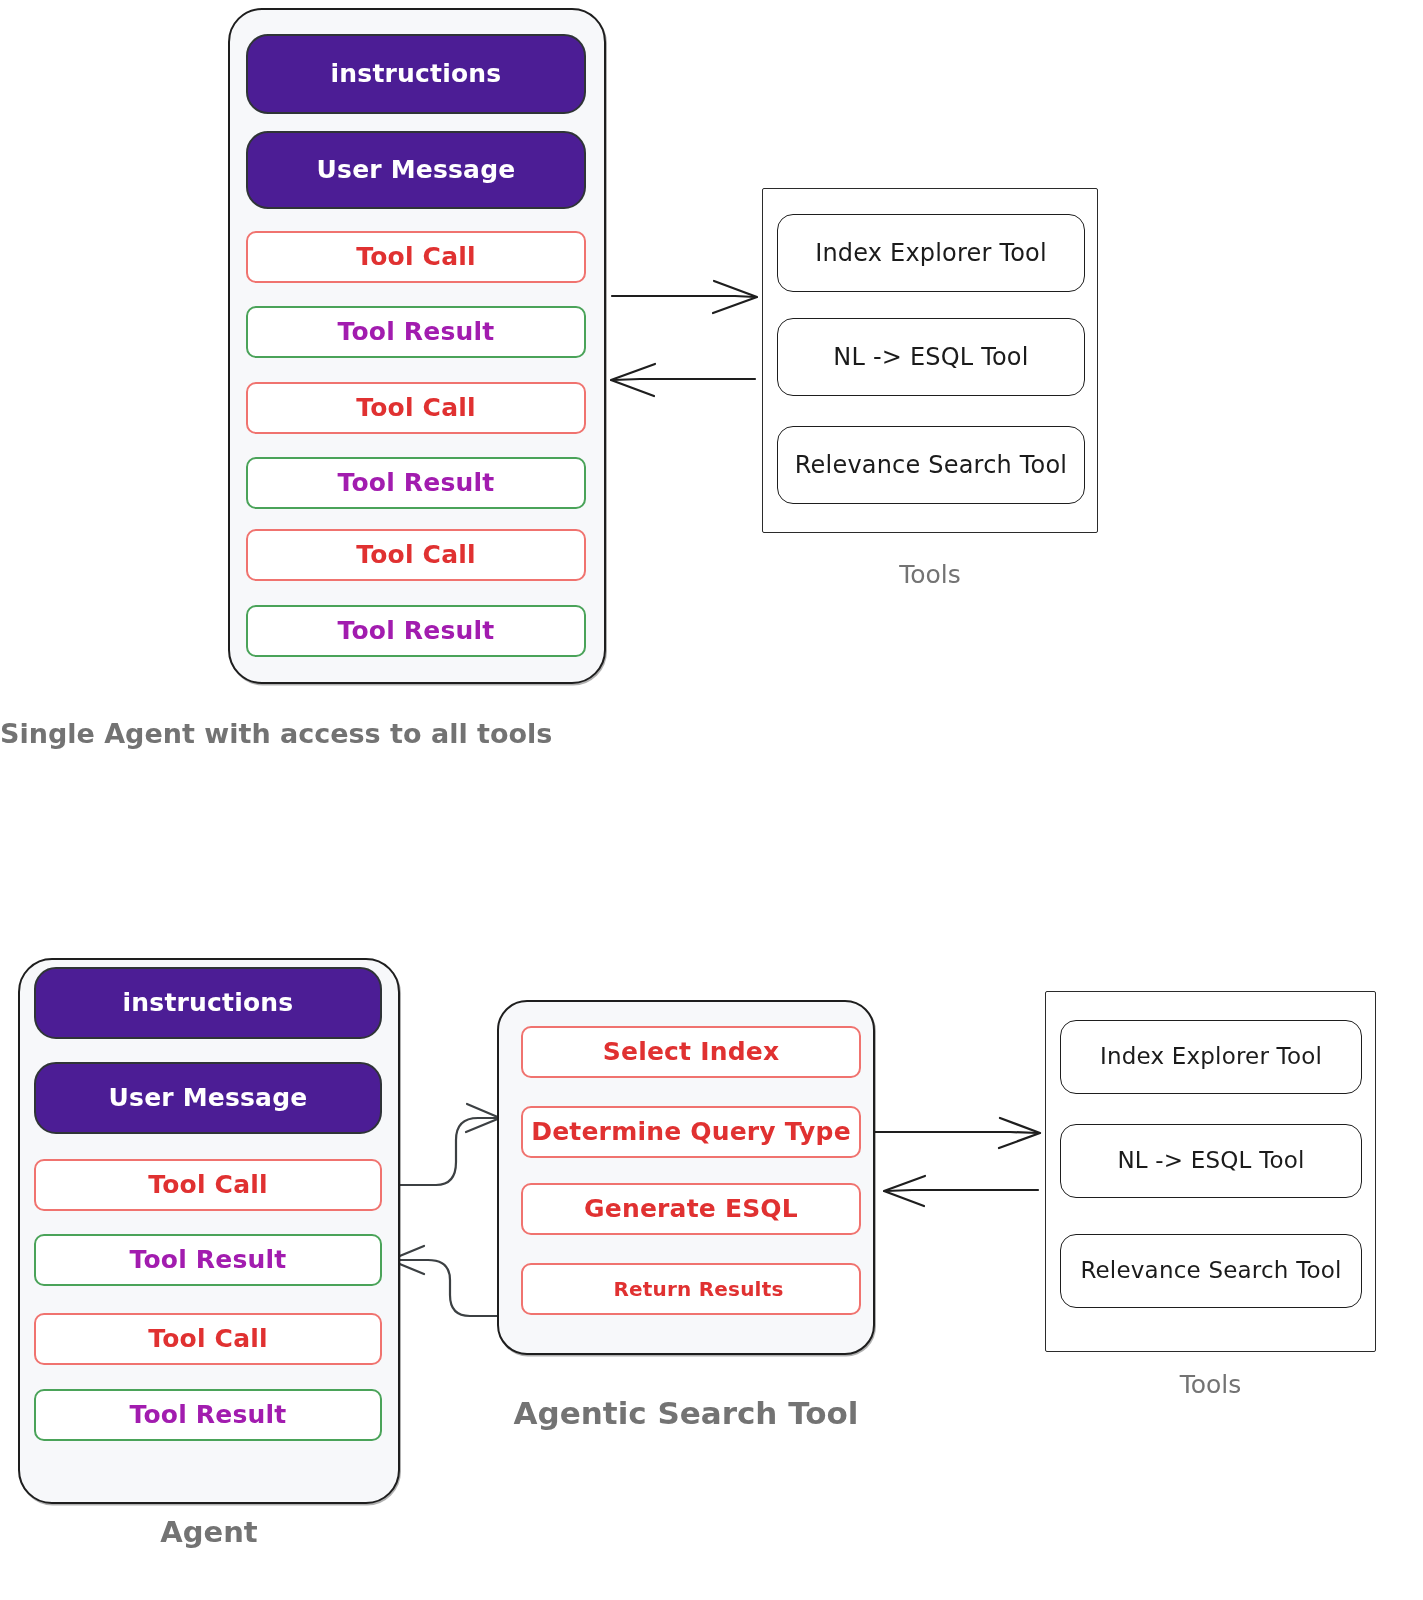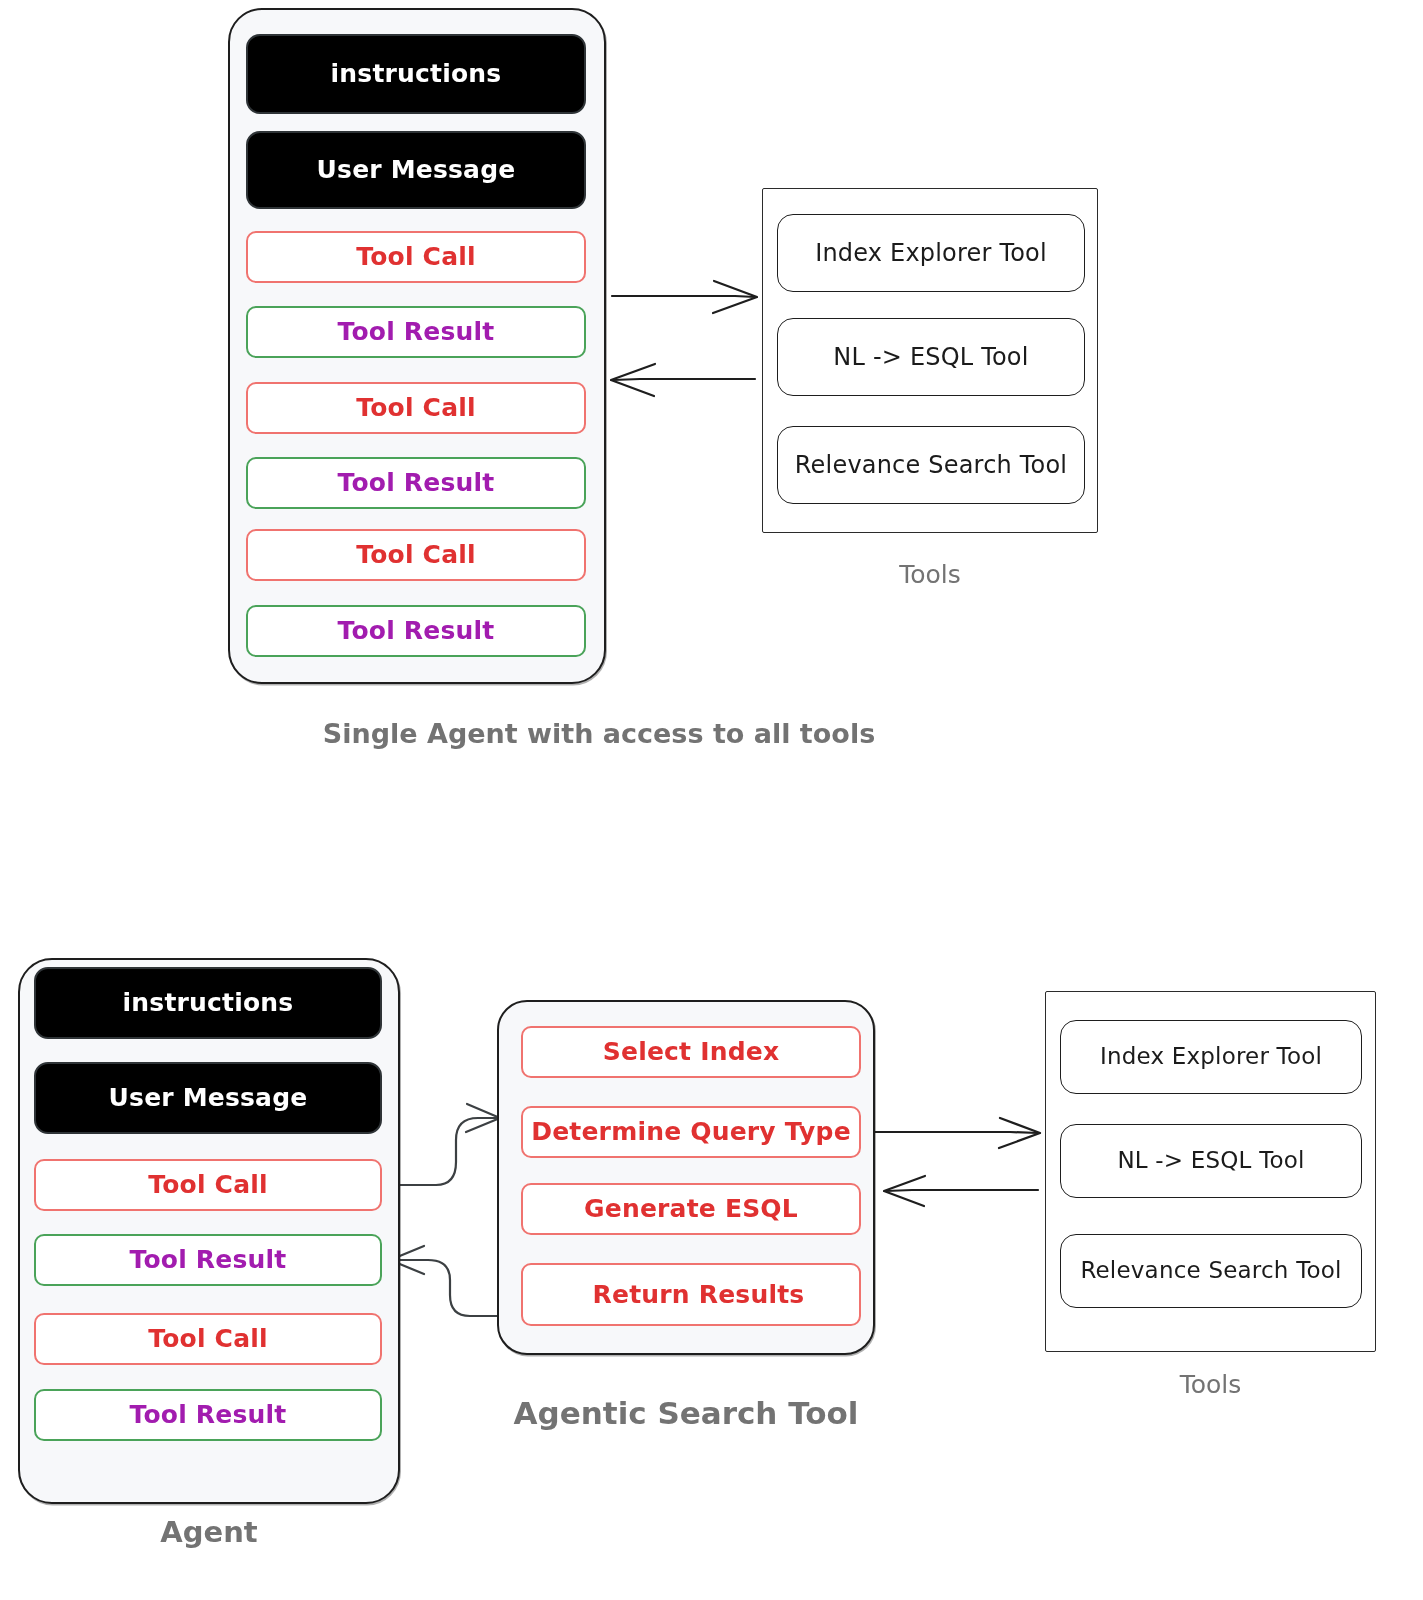--- a/index.html
+++ b/index.html
@@ -36,24 +36,24 @@
     display: flex;
     align-items: center;
     justify-content: center;
     text-align: center;
     border-radius: 12px;
     font-family: "DejaVu Sans", sans-serif;
     letter-spacing: .2px;
     line-height: 1.1;
   }
   .chip.gray {
-    background: #000000;
+    background: #4c1d95;
     border: 2px solid #2f3437;
     color: #ffffff;
-    border-radius: 14px;
+    border-radius: 22px;
   }
   .chip.red {
     background: #ffffff;
     border: 2px solid #f0736f;
     color: #e03131;
   }
   .chip.green {
     background: #ffffff;
     border: 2px solid #4aa359;
     color: #a21caf;
@@ -146,21 +146,21 @@
   <div class="plainbox" style="left:762px; top:188px; width:336px; height:345px;"></div>
 
   <div class="chip tool hand" style="left:777px; top:214px; width:308px; height:78px; font-size:24px; font-weight:500;">Index Explorer Tool</div>
 
   <div class="chip tool hand" style="left:777px; top:318px; width:308px; height:78px; font-size:24px; font-weight:500;">NL -&gt; ESQL Tool</div>
 
   <div class="chip tool hand" style="left:777px; top:426px; width:308px; height:78px; font-size:24px; font-weight:500;">Relevance Search Tool</div>
 
   <div class="caption hand" style="left:762px; top:560px; width:336px; text-align:center; font-size:25px; font-weight:500;">Tools</div>
 
-  <div class="caption hand" style="left:0px; top:718px; width:1170px; text-align:center; font-size:27px; font-weight:600;padding-left:28px;">Single Agent with access to all tools</div>
+  <div class="caption hand" style="left:0px; top:718px; width:1170px; text-align:left; font-size:27px; font-weight:600;">Single Agent with access to all tools</div>
 
   <div class="panel" style="left:18px; top:958px; width:382px; height:546px;">
   </div>
 
   <div class="chip gray hand" style="left:34px; top:967px; width:348px; height:72px; font-size:25px;">instructions</div>
 
   <div class="chip gray hand" style="left:34px; top:1062px; width:348px; height:72px; font-size:25px;">User Message</div>
 
   <div class="chip red hand" style="left:34px; top:1159px; width:348px; height:52px; font-size:25px;">Tool Call</div>
 
@@ -174,21 +174,21 @@
 
   <div class="panel" style="left:497px; top:1000px; width:378px; height:355px; border-radius:30px;">
   </div>
 
   <div class="chip red hand" style="left:521px; top:1106px; width:340px; height:52px; font-size:25px;">Determine Query Type</div>
 
   <div class="chip red hand" style="left:521px; top:1026px; width:340px; height:52px; font-size:25px;">Select Index</div>
 
   <div class="chip red hand" style="left:521px; top:1183px; width:340px; height:52px; font-size:25px;">Generate ESQL</div>
 
-  <div class="chip red hand" style="left:521px; top:1263px; width:340px; height:63px; font-size:25px;padding-left:15px;">Return Results</div>
+  <div class="chip red hand" style="left:521px; top:1263px; width:340px; height:52px; font-size:20px;padding-left:15px;">Return Results</div>
 
   <div class="caption hand" style="left:497px; top:1395px; width:378px; text-align:center; font-size:31px; font-weight:600;">Agentic Search Tool</div>
 
   <div class="plainbox" style="left:1045px; top:991px; width:331px; height:361px;"></div>
 
   <div class="chip tool hand" style="left:1060px; top:1020px; width:302px; height:74px; font-size:23px; font-weight:500;">Index Explorer Tool</div>
 
   <div class="chip tool hand" style="left:1060px; top:1124px; width:302px; height:74px; font-size:23px; font-weight:500;">NL -&gt; ESQL Tool</div>
 
   <div class="chip tool hand" style="left:1060px; top:1234px; width:302px; height:74px; font-size:23px; font-weight:500;">Relevance Search Tool</div>

